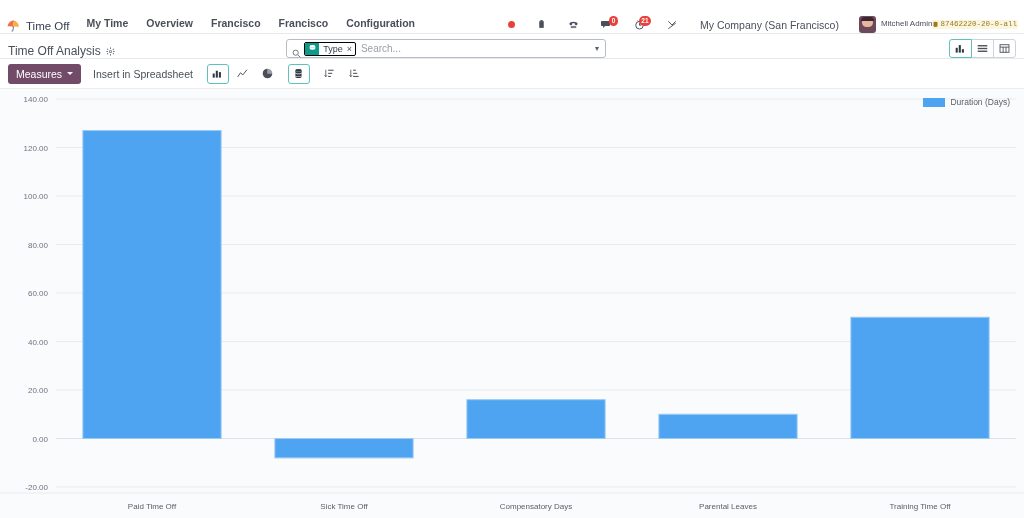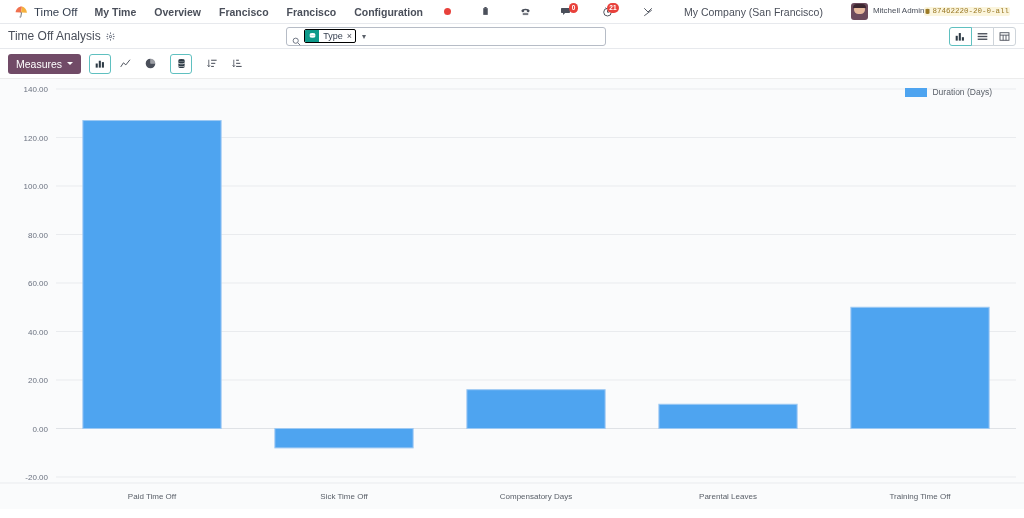--- a/index.html
+++ b/index.html
@@ -7,34 +7,34 @@
   body {
     width:1024px; height:518px;
     font-family:"Liberation Sans", sans-serif;
     background:#ffffff;
     color:#374151;
     overflow:hidden;
   }
 
   
   .navbar {
-    height:24px; background:#ffffff;
+    height:34px; background:#ffffff;
     border-bottom:1px solid #e7e9ed;
-    display:flex; align-items:center;
-    padding:0 12px; gap:0;
+    display:flex; align-items:flex-end;
+    padding:0 4px; gap:0;
   }
   .brand { display:flex; align-items:center; gap:5px; padding:0 8px 0 2px; }
   .brand-logo { width:15px; height:14px; position:relative; }
   .brand-name { font-size:11.5px; color:#374151; }
   .nav-items { display:flex; align-items:center; gap:0;font-weight:bold; }
   .nav-item {
     font-size:10.5px; color:#4a4f5a;
     padding:4px 9px; white-space:nowrap; cursor:pointer;
   }
-  .nav-right { margin-left:auto; display:flex; align-items:center; gap:16px; padding-right:2px; }
+  .nav-right { margin-left:auto; display:flex; align-items:center; gap:8px; padding-right:2px; }
   .sysicon { position:relative; padding:0 7px; display:flex; align-items:center; cursor:pointer; }
   .dot-red { width:7px; height:7px; border-radius:50%; background:#e8413b; }
   .badge {
     position:absolute; top:-3px; right:1px;
     background:#e8413b; color:#fff; border-radius:7px;
     font-size:6.5px; line-height:1; padding:1.5px 2.5px; font-weight:bold;
     min-width:9px; text-align:center;
   }
   .company-name { font-size:10.5px; color:#4a4f5a; padding:0 8px; white-space:nowrap; cursor:pointer; }
   .user-box { display:flex; align-items:center; gap:5px; padding-left:4px; cursor:pointer; }
@@ -56,21 +56,21 @@
     font-size:7.5px; color:#9b7a26;
     font-family:"Liberation Mono", monospace;
     background:#fbf5dd; border-radius:2px; padding:0 1px;
     display:flex; align-items:center; gap:2px;
   }
 
   
   .control-panel {
     height:25px; background:#ffffff;
     border-bottom:1px solid #e7e9ed;
-    display:flex; align-items:center; padding:0 8px;
+    display:flex; align-items:flex-end; padding:0 8px;
   }
   .breadcrumb { display:flex; align-items:center; gap:5px; }
   .bc-title { font-size:12px; color:#4a4f5a; }
   .gear {
     width:9px; height:9px; color:#6b7280; cursor:pointer; display:flex;
   }
 
   .searchview {
     width:320px; margin:0 auto;
     height:19px; background:#fff;
@@ -132,21 +132,21 @@
     width:22px; height:20px; border:1px solid transparent; background:transparent;
     display:flex; align-items:center; justify-content:center; cursor:pointer;
     border-radius:3px; margin-right:3px; color:#4a4f5a;
   }
   .cbtn.active { border-color:#5fc0c0; }
   .cbtn.gap { margin-left:6px; }
 
   
   .chart-wrap { position:relative; height:430px; background:#fafbfc; }
   .legend {
-    position:absolute; right:32px; top:8px;
+    position:absolute; right:14px; top:8px;
     display:flex; align-items:center; gap:5px;
   }
   .legend-swatch { width:22px; height:9px; background:#4ea4f0; }
   .legend-label { font-size:8.5px; color:#5a6069; }
   svg.chart { display:block; width:1024px; height:430px; }
   .ytick { font-size:8px; fill:#6b7280; font-family:"Liberation Sans", sans-serif; }
   .xtick { font-size:8px; fill:#5a6069; font-family:"Liberation Sans", sans-serif; }
   .gridline { stroke:#e9ebee; stroke-width:1; }
   .axisline { stroke:#dfe2e6; stroke-width:1; }
   .bar { fill:#4ea4f0; stroke:#9dc9f3; stroke-width:1; }
@@ -256,20 +256,21 @@
     <span class="facet">
       <span class="facet-ico">
         <svg viewBox="0 0 16 16" width="9" height="9" fill="#ffffff">
           <ellipse cx="8" cy="4" rx="5" ry="2.2"></ellipse>
           <path d="M3 4 v4 a5 2.2 0 0 0 10 0 v-4 a5 2.2 0 0 1 -10 0 z"></path>
         </svg>
       </span>
       <span class="facet-label">Type</span>
       <span class="facet-x">×</span>
     </span>
+    <input class="search-input" type="text" placeholder="Search..." style="">
     <span class="search-caret">▾</span>
   </div>
 
   <div class="view-switcher">
     <div class="vbtn active">
       <svg viewBox="0 0 16 16" width="11" height="11" fill="#2d3a45">
         <rect x="1" y="7" width="3" height="7"></rect>
           <rect x="5.5" y="3" width="3" height="11"></rect>
         <rect x="10" y="9" width="3" height="5"></rect>
           <rect x="1" y="2" width="12" height="1.2" opacity="0"></rect>
@@ -289,20 +290,21 @@
       </svg>
     </div>
   </div>
 </div>
 
 <div class="toolbar">
   <button class="measures-btn">
     <span>Measures</span>
     <span class="caret-down"></span>
   </button>
+  <button class="spreadsheet-btn">Insert in Spreadsheet</button>
 
   <div class="chartbtns">
     <div class="cbtn active">
       <svg viewBox="0 0 16 16" width="11" height="11" fill="#2d3a45">
         <rect x="1" y="8" width="3" height="6"></rect>
           <rect x="5.5" y="4" width="3" height="10"></rect>
           <rect x="10" y="6" width="3" height="8"></rect>
       </svg>
     </div>
     <div class="cbtn">

